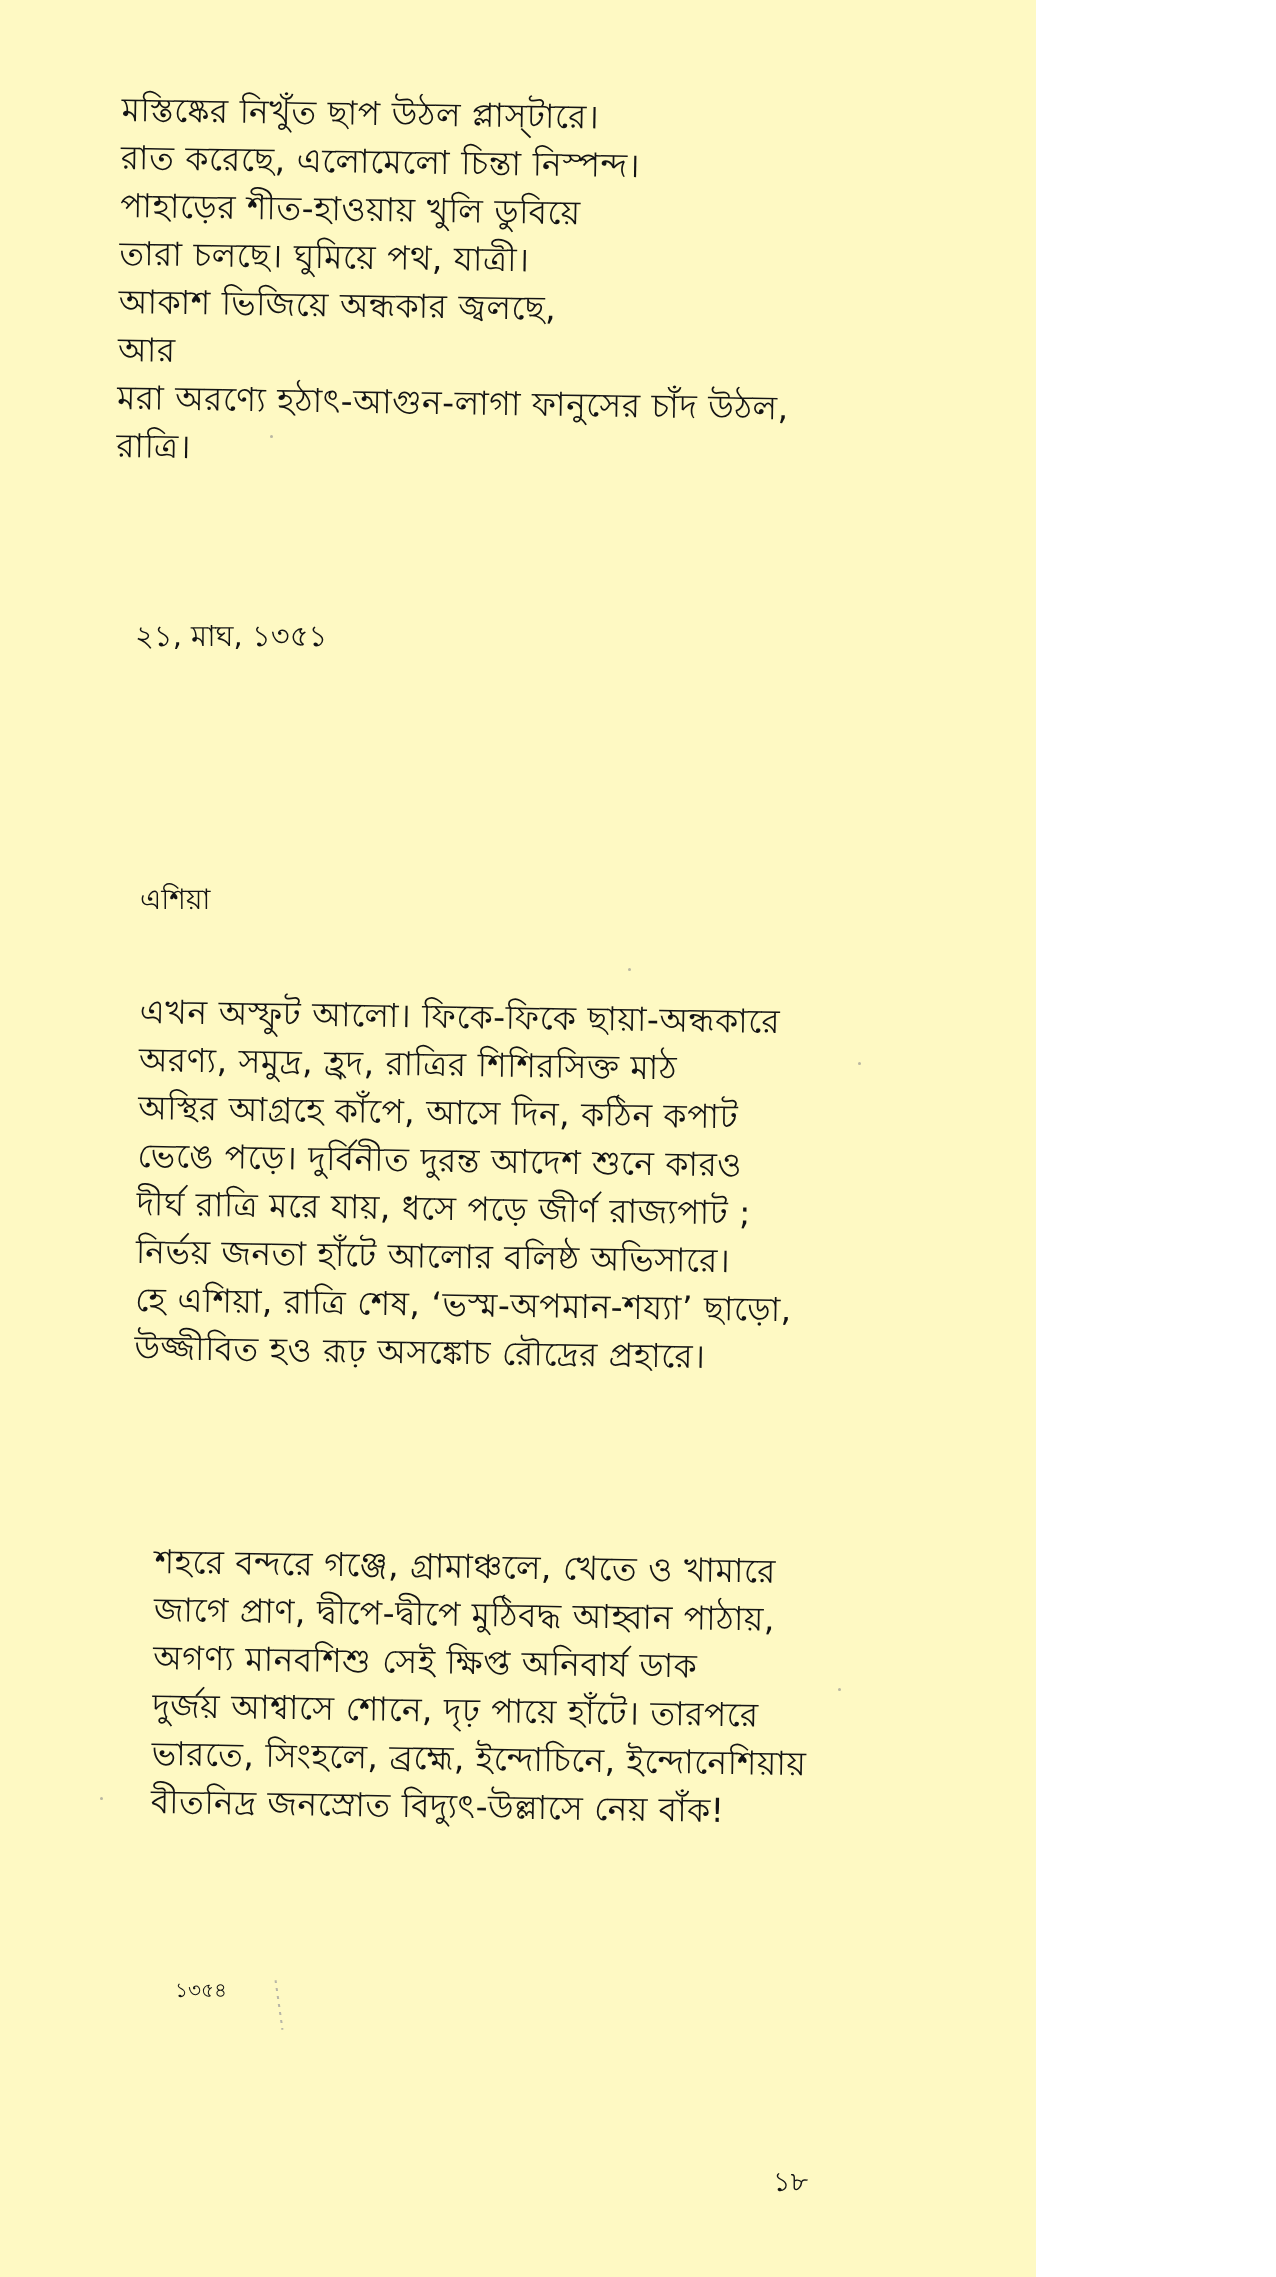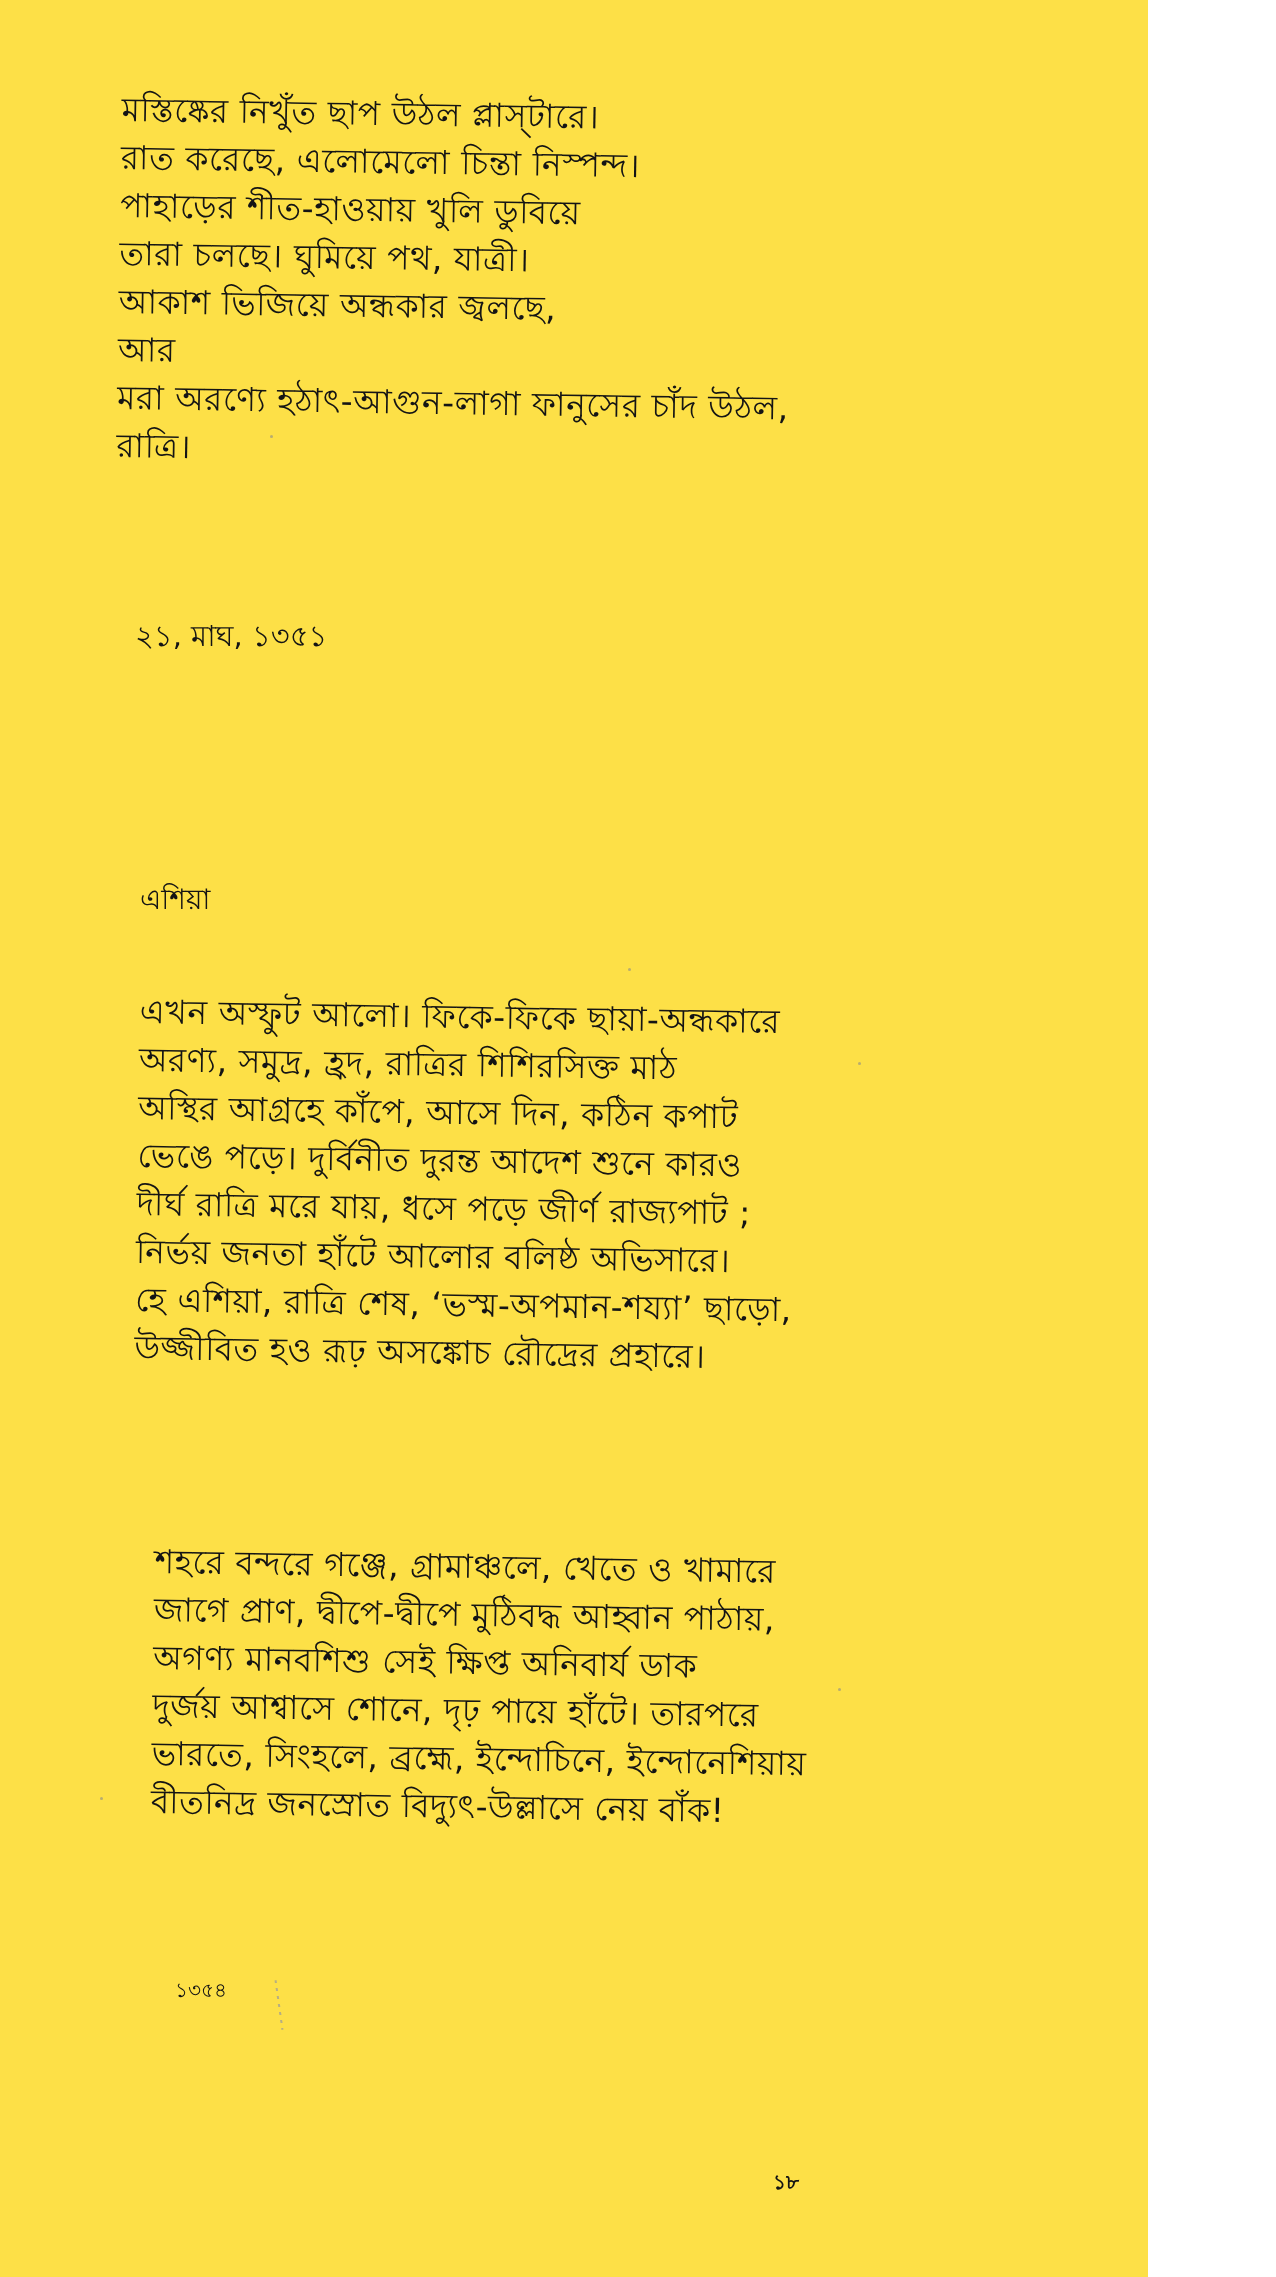--- a/index.html
+++ b/index.html
@@ -11,23 +11,23 @@
       width: 1276px;
       height: 2277px;
       position: relative;
       overflow: hidden;
       font-family: "DejaVu Sans", "Liberation Sans", sans-serif;
       color: #141414;
     }
     .page {
       position: absolute;
       left: 0; top: 0;
-      width: 1148px;
+      width: 1036px;
       height: 2277px;
-      background: #fde047;
+      background: #fef9c3;
     }
     .block {
       position: absolute;
       transform-origin: 0 0;
       transform: rotate(0.9deg);
     }
     .line {
       display: block;
       white-space: nowrap;
       font-size: 33px;
@@ -55,24 +55,23 @@
     .date2 {
       position: absolute;
       left: 175px; top: 1970px;
       font-size: 20px;
       line-height: 40px;
       white-space: nowrap;
     }
     .page-number {
       position: absolute;
       left: 773px; top: 2162px;
-      font-size: 20px;
+      font-size: 27px;
       line-height: 40px;
       white-space: nowrap;
-      font-weight: bold;
     }
     .scan-mark {
       position: absolute;
       left: 278px; top: 1980px;
       width: 2px; height: 50px;
       background: repeating-linear-gradient(to bottom, #9a9a9a 0 3px, transparent 3px 8px);
       transform: rotate(-8deg);
       opacity: 0.7;
     }
     .speck {

